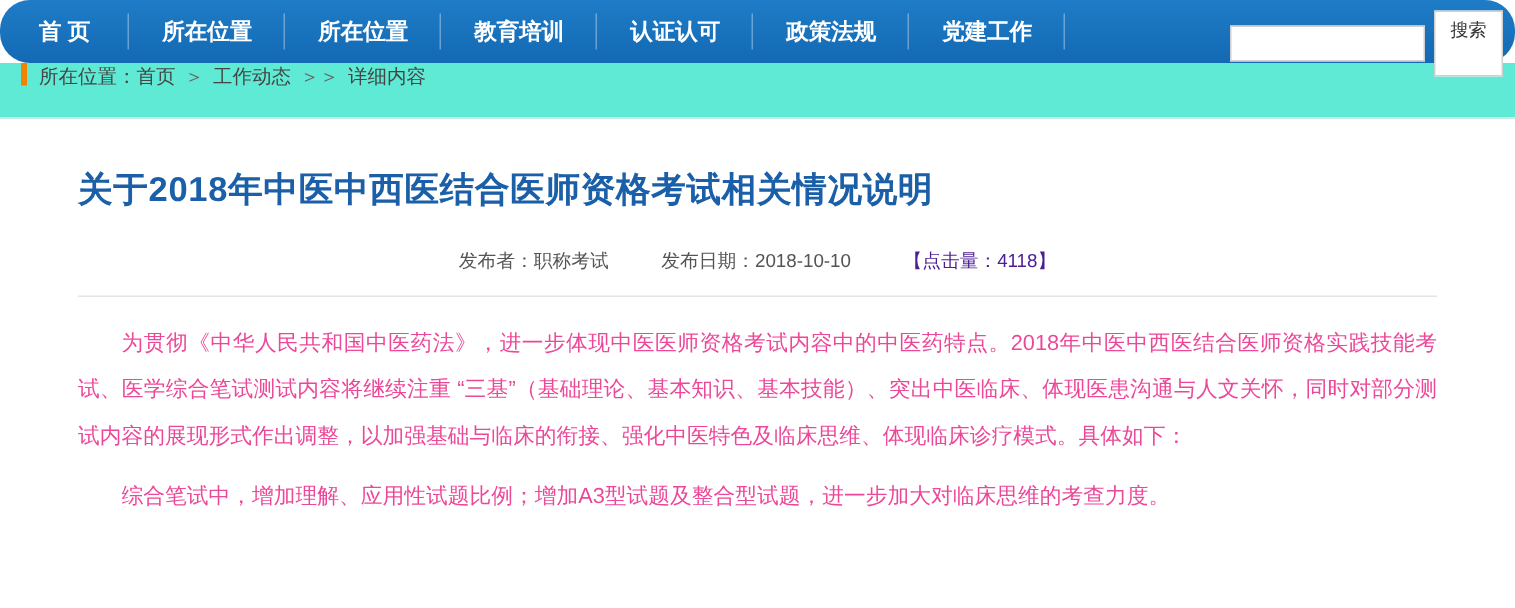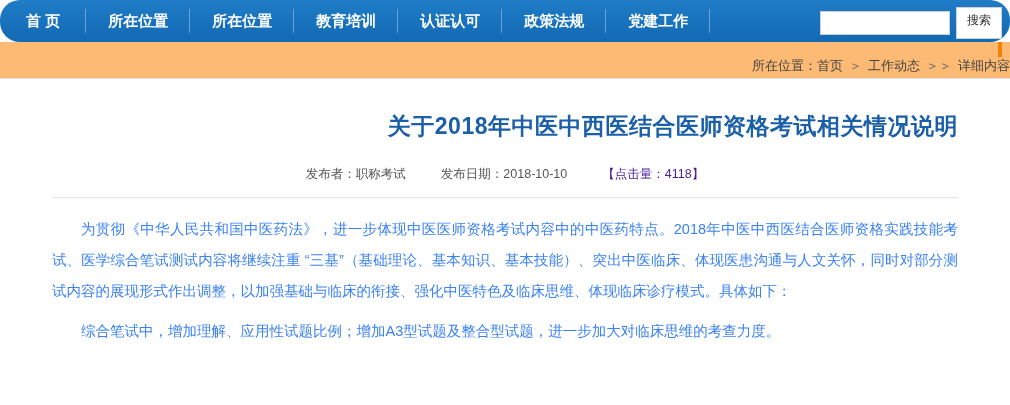--- a/index.html
+++ b/index.html
@@ -61,44 +61,43 @@
     height: 24px;
     border: 1px solid #cfcfcf;
     background: #ffffff;
     outline: none;
     font-size: 12px;
     padding: 0 5px;
     box-sizing: border-box;
     font-family: "Liberation Sans", sans-serif;
   }
   .nav-search .search-btn {
-    height: 32px;
+    height: 44px;
     min-width: 46px;
     margin-left: 6px;
     background: #ffffff;
     border: 1px solid #d0d0d0;
     color: #333;
     font-size: 12px;
     line-height: 24px;
     text-align: center;
     padding: 0 6px;
     box-sizing: border-box;
     cursor: pointer;
     font-family: "Liberation Sans", sans-serif;
   }
 
   
   .breadcrumb-wrap {
     height: 36px;
     border-bottom: 1px solid #e2e2e2;
     display: flex;
-    align-items: flex-end;
+    align-items: flex-start;
     padding-left: 14px;
-    background: #fdba74;
-    flex-direction: column;
+    background: #5eead4;
   }
   .bc-marker {
     width: 4px;
     height: 15px;
     background: #f08300;
     margin-right: 8px;
   }
   .breadcrumb-text {
     font-size: 13px;
     color: #444;
@@ -106,21 +105,21 @@
   }
   .breadcrumb-text .bc-link { color: #444; }
   .breadcrumb-text .bc-sep { padding: 0 6px; color: #666; }
 
   
   .content {
     padding: 0 52px;
     box-sizing: border-box;
   }
   .doc-title {
-    text-align: right;
+    text-align: left;
     font-size: 23px;
     font-weight: bold;
     color: #1a5fa8;
     margin: 32px 0 0 0;
     letter-spacing: 0.5px;
   }
   .doc-meta {
     text-align: center;
     font-size: 12.5px;
     color: #555;
@@ -131,21 +130,21 @@
   .doc-meta span { display: inline-block; }
   .doc-meta .meta-gap { padding: 0 14px; }
   .doc-meta .hits { color: #4c1d95; }
 
   .doc-body {
     margin-top: 16px;
   }
   .doc-body p {
     font-size: 14.5px;
     line-height: 31px;
-    color: #3b82f6;
+    color: #ec4899;
     margin: 0 0 9px 0;
     text-align: justify;
     text-indent: 2em;
   }
 </style>
 </head>
 <body>
 
 <div class="navbar">
   <div class="nav-item first">首 页</div>

